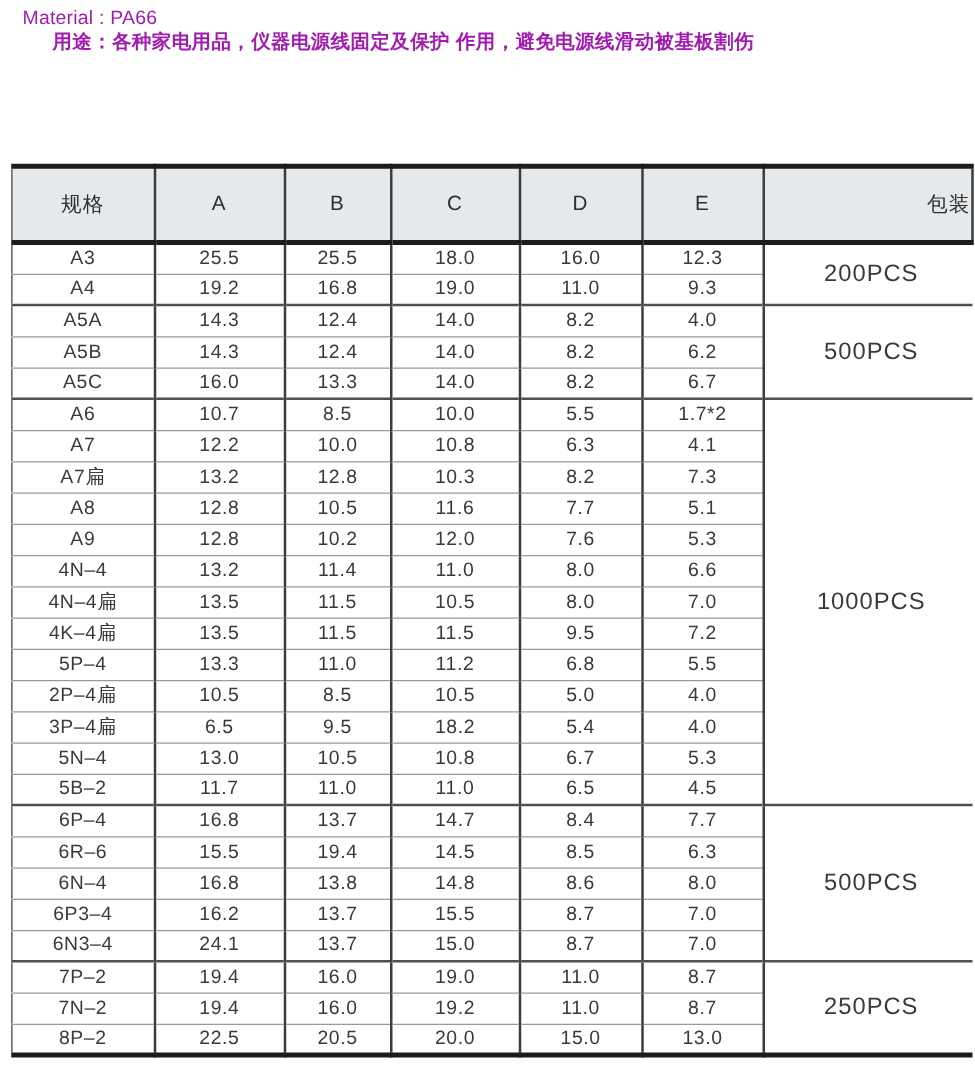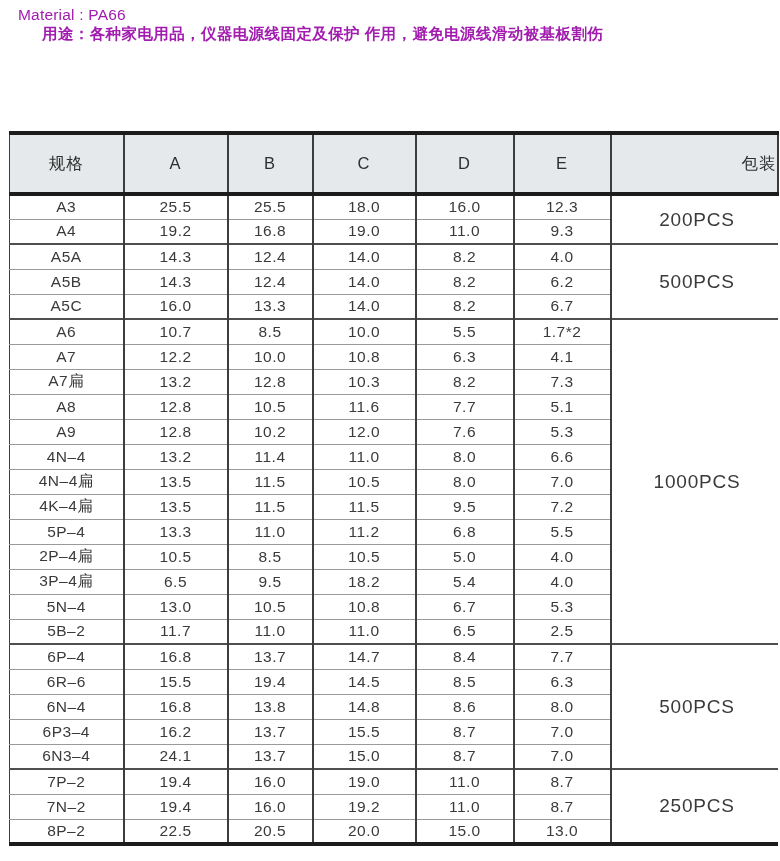--- a/index.html
+++ b/index.html
@@ -227,21 +227,21 @@
           <td>10.8</td>
           <td>6.7</td>
           <td>5.3</td>
         </tr>
         <tr>
           <td>5B–2</td>
           <td>11.7</td>
           <td>11.0</td>
           <td>11.0</td>
           <td>6.5</td>
-          <td>2.5</td>
+          <td>4.5</td>
         </tr>
         <tr class="group-start">
           <td>6P–4</td>
           <td>16.8</td>
           <td>13.7</td>
           <td>14.7</td>
           <td>8.4</td>
           <td>7.7</td>
           <td class="package-cell" rowspan="5">500PCS</td>
         </tr>

